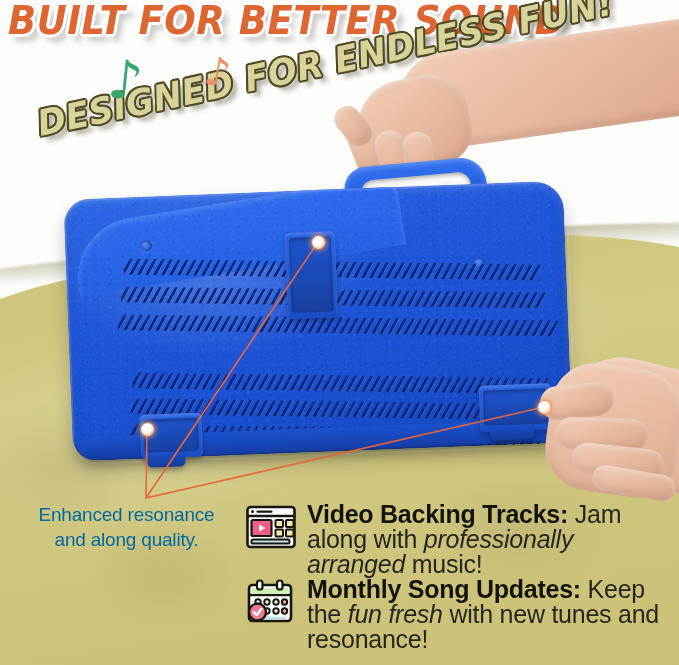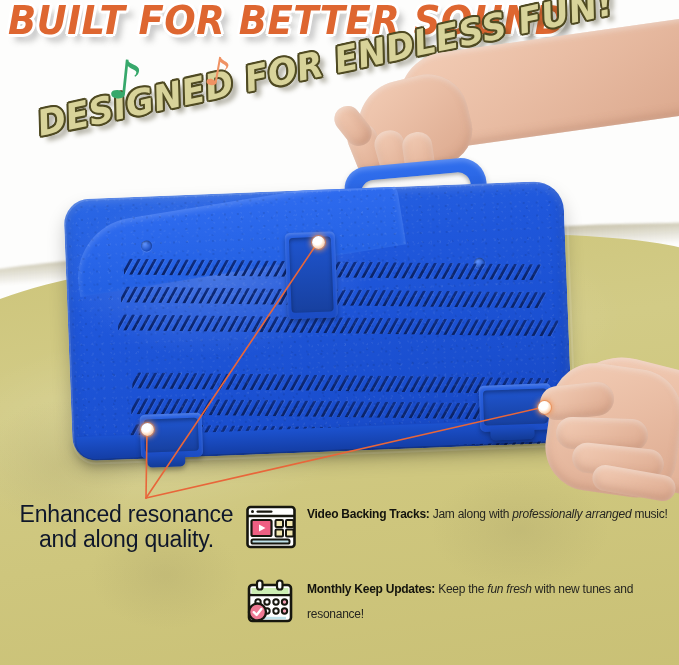--- a/index.html
+++ b/index.html
@@ -201,30 +201,30 @@
     position:absolute;left:14px;top:502px;width:225px;text-align:center;
     color:#1f1f1c;
   }
   .feat-left .ttl{
     font-family:"Liberation Sans", sans-serif;
     font-weight:700;font-size:19.5px;line-height:24px;color:#16160f;
     letter-spacing:-.1px;
   }
   .feat-left .body{
     font-family:"Liberation Sans", sans-serif;
-    font-weight:400;font-size:23px;line-height:25px;color:#0f172a;
+    font-weight:400;font-size:19px;line-height:25px;color:#0369a1;
     letter-spacing:-.2px;
   }
 
   .feat-row{position:absolute;display:flex;gap:11px;align-items:flex-start;}
   .feat-row-1{left:246px;top:502px;width:430px;}
   .feat-row-2{left:246px;top:577px;width:430px;}
   .feat-copy{
     font-family:"Liberation Sans", sans-serif;
-    font-size:12px;line-height:25px;color:#262620;letter-spacing:-.25px;
+    font-size:25px;line-height:25px;color:#262620;letter-spacing:-.25px;
     max-width:372px;
   }
   .feat-copy b{font-weight:700;color:#13130d;}
   .feat-copy i{font-style:italic;}
 
   
   .icon-box{width:50px;height:46px;flex:0 0 50px;position:relative;margin-top:2px;}
 </style>
 </head>
 <body>
@@ -663,16 +663,16 @@
         <circle cx="30" cy="23" r="2.7" fill="none" stroke="#17170f" stroke-width="2"></circle>
         <circle cx="38.5" cy="23" r="2.7" fill="#f2a0b4" stroke="#17170f" stroke-width="2"></circle>
         <circle cx="21" cy="32" r="2.7" fill="none" stroke="#17170f" stroke-width="2"></circle>
         <circle cx="30" cy="32" r="2.7" fill="none" stroke="#17170f" stroke-width="2"></circle>
         <circle cx="38.5" cy="32" r="2.7" fill="#f2a0b4" stroke="#17170f" stroke-width="2"></circle>
         <path d="M9 39 H40" stroke="#bfe2ea" stroke-width="2.4"></path>
         <circle cx="11.5" cy="33" r="8.5" fill="#ef7a94" stroke="#17170f" stroke-width="2.4"></circle>
         <path d="M7.8 33.2 L10.6 36 L15.4 30" fill="none" stroke="#ffffff" stroke-width="2.4" stroke-linecap="round" stroke-linejoin="round"></path>
       </svg>
     </div>
-    <div class="feat-copy"><b>Monthly Keep Updates:</b><span> Keep the </span><i>fun fresh</i><span> with new tunes and resonance!</span></div>
+    <div class="feat-copy"><b>Monthly Song Updates:</b><span> Keep the </span><i>fun fresh</i><span> with new tunes and resonance!</span></div>
   </div>
 
 </div>
 
 </body></html>

